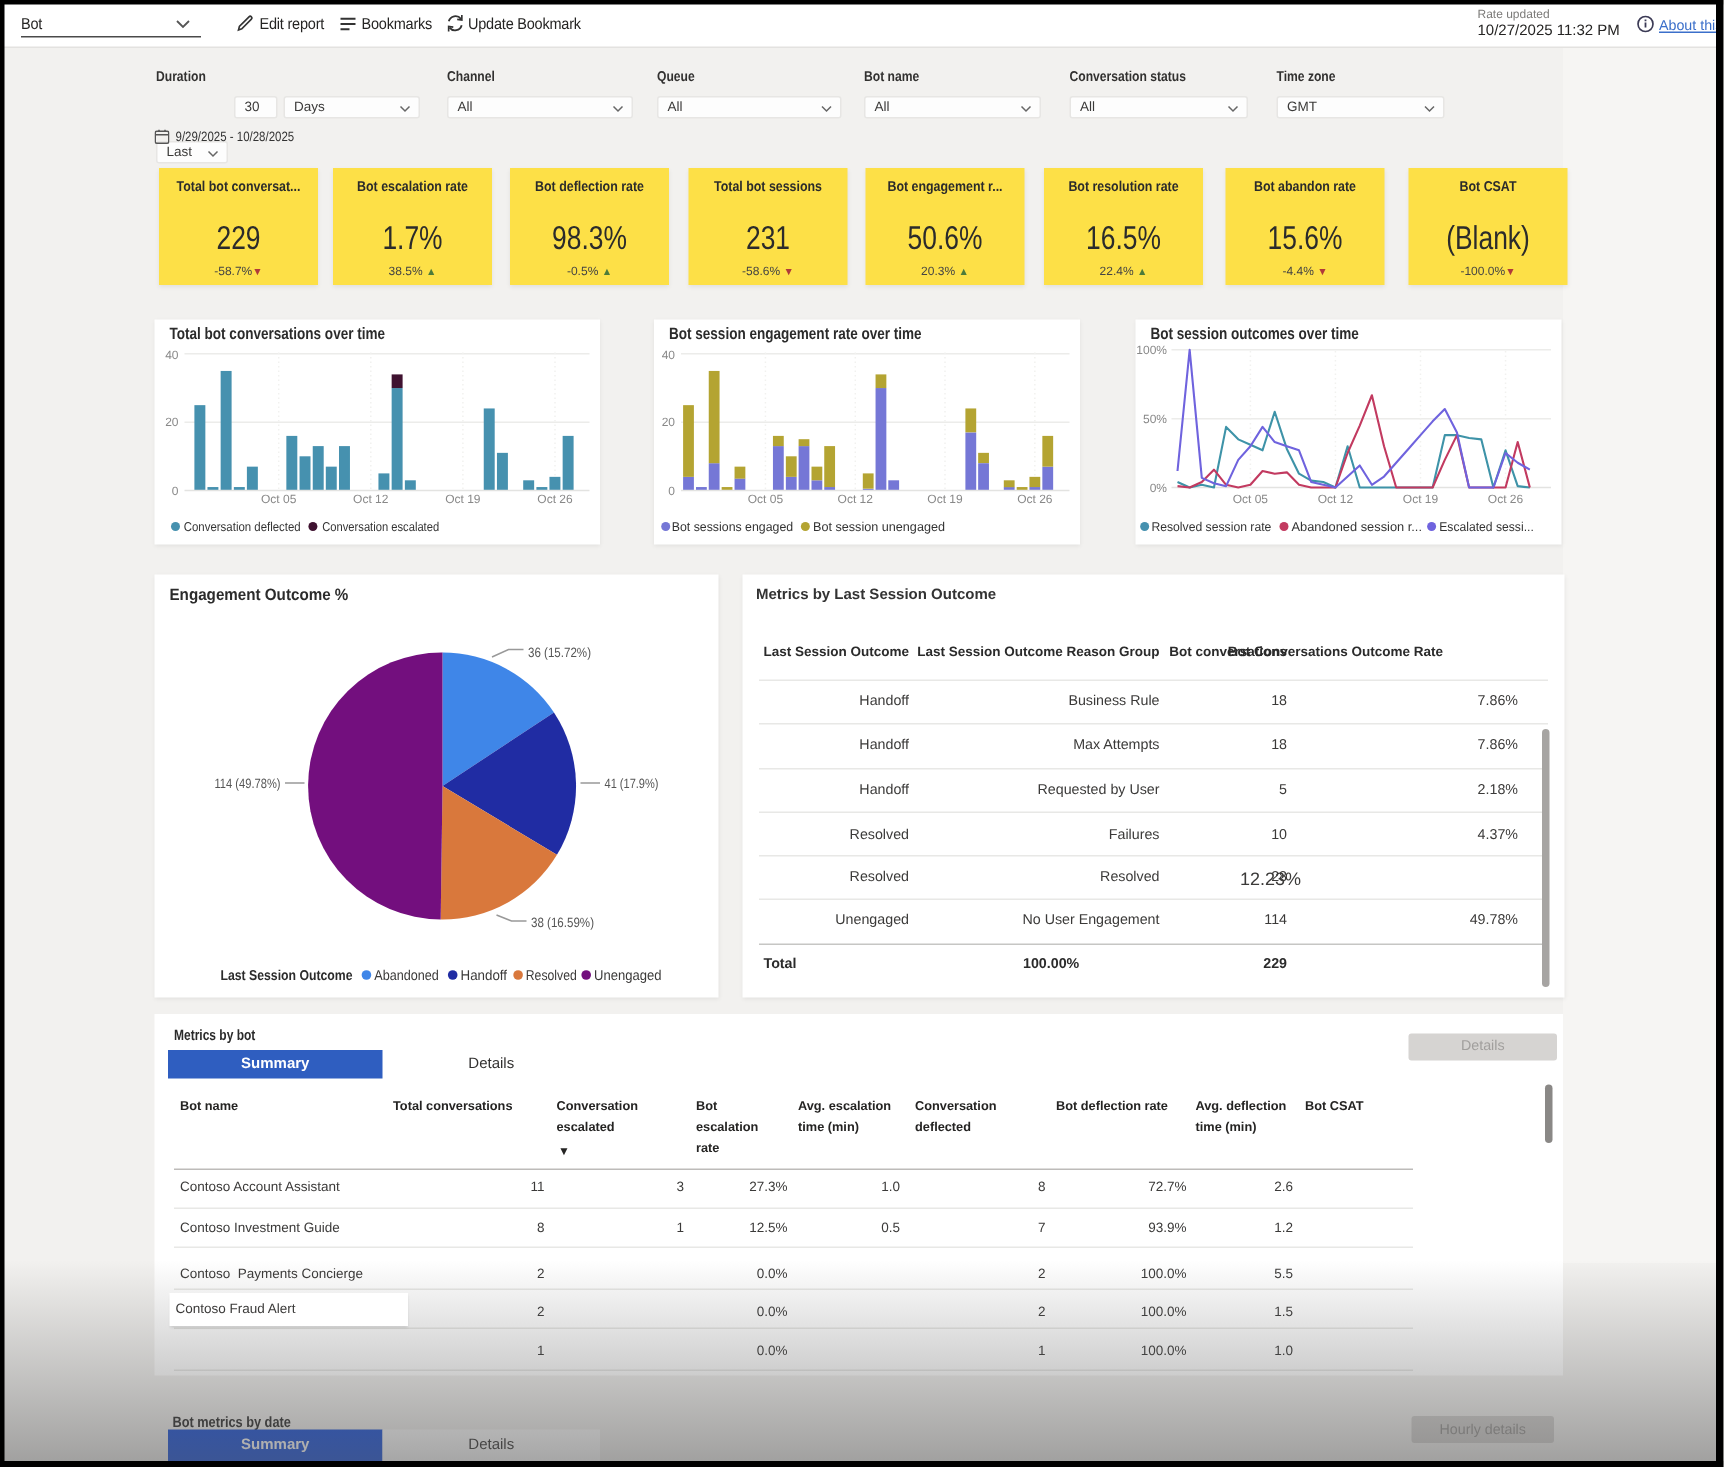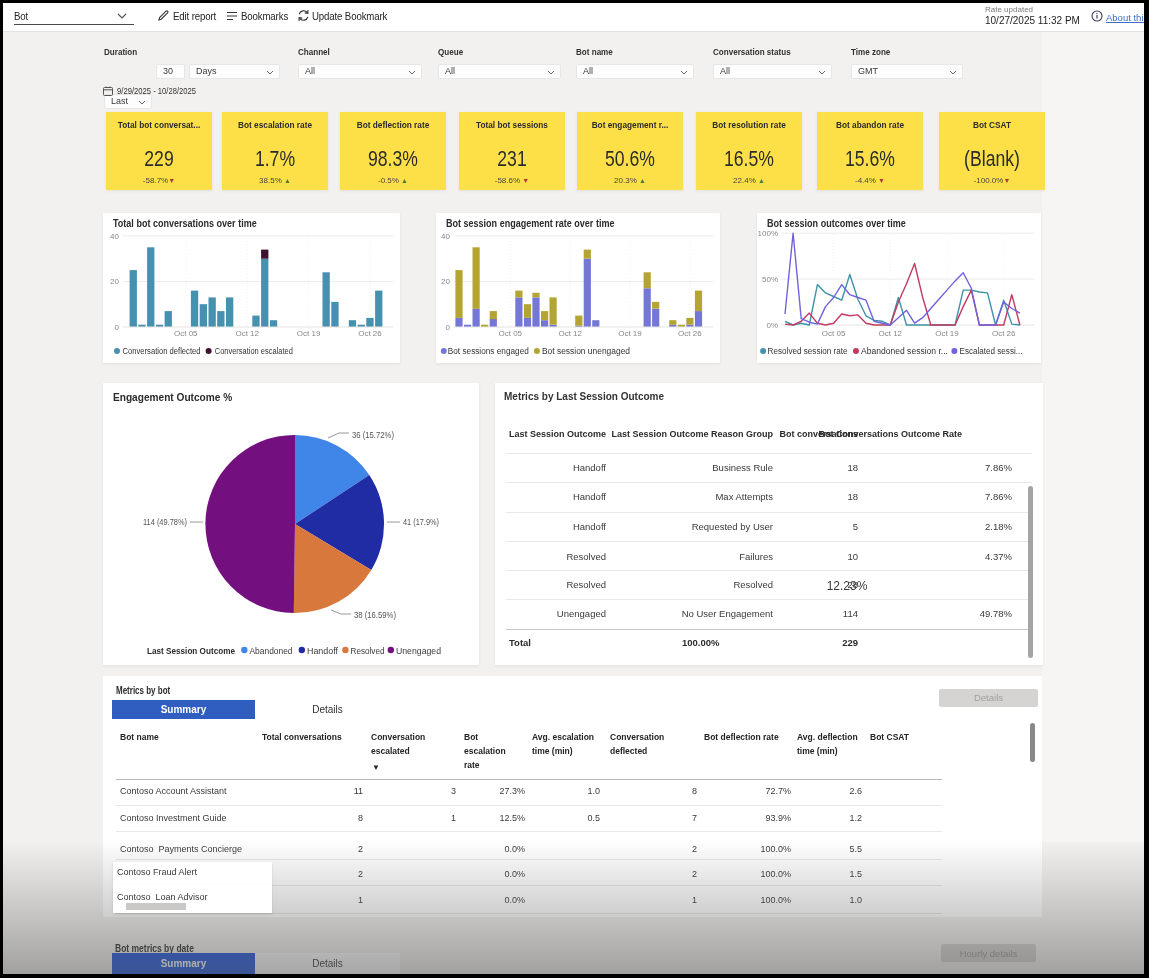--- a/index.html
+++ b/index.html
@@ -394,22 +394,18 @@
   <div class="abs" style="left:115px; top:943px; font-size:10px; font-weight:700; color:#2b2b2b; transform:scaleX(.85); transform-origin:0 50%;">Bot metrics by date</div>
   <div class="abs" style="left:112px; top:953px; width:143px; height:21px; background:#1950d8; color:#fff; font-size:10px; font-weight:700; text-align:center; line-height:21px;">Summary</div>
   <div class="abs" style="left:255px; top:953px; width:145px; height:21px; background:#fdfdfd; color:#323130; font-size:10px; text-align:center; line-height:21px;">Details</div>
   <div class="abs" style="left:941px; top:944px; width:95px; height:18px; background:#d2d0ce; border-radius:2px; color:#979593; font-size:9.5px; text-align:center; line-height:19px;">Hourly details</div>
 
   <div class="abs" style="left:0; top:840px; width:1144px; height:134px; background:linear-gradient(to bottom, rgba(90,90,90,0) 0%, rgba(90,90,90,0.53) 100%); pointer-events:none; z-index:40;"></div>
 
   <div class="abs" style="left:113px; top:861.5px; width:159px; height:22.5px; background:#fff; box-shadow:0 1px 2px rgba(0,0,0,0.12); z-index:50;">
     <div style="position:absolute; left:4px; top:5px; font-size:9px; color:#3b3a39; white-space:nowrap;">Contoso Fraud Alert</div>
   </div>
-  <div class="abs" style="left:113px; top:884px; width:159px; height:29px; background:#fff; box-shadow:0 1px 2px rgba(0,0,0,0.12); z-index:50;">
-    <div style="position:absolute; left:4px; top:8px; font-size:9px; color:#3b3a39; white-space:nowrap;">Contoso&nbsp; Loan Advisor</div>
-    <div style="position:absolute; left:13px; top:19px; width:60px; height:7px; background:#cbc9c7;"></div>
-  </div>
 
   <div class="abs" style="left:0; top:0; width:1149px; height:3px; background:#000; z-index:100;"></div>
   <div class="abs" style="left:0; top:974px; width:1149px; height:4px; background:#000; z-index:100;"></div>
   <div class="abs" style="left:0; top:0; width:3px; height:978px; background:#000; z-index:100;"></div>
   <div class="abs" style="left:1144px; top:0; width:5px; height:978px; background:#000; z-index:100;"></div>
 </div>
 
 </body></html>

